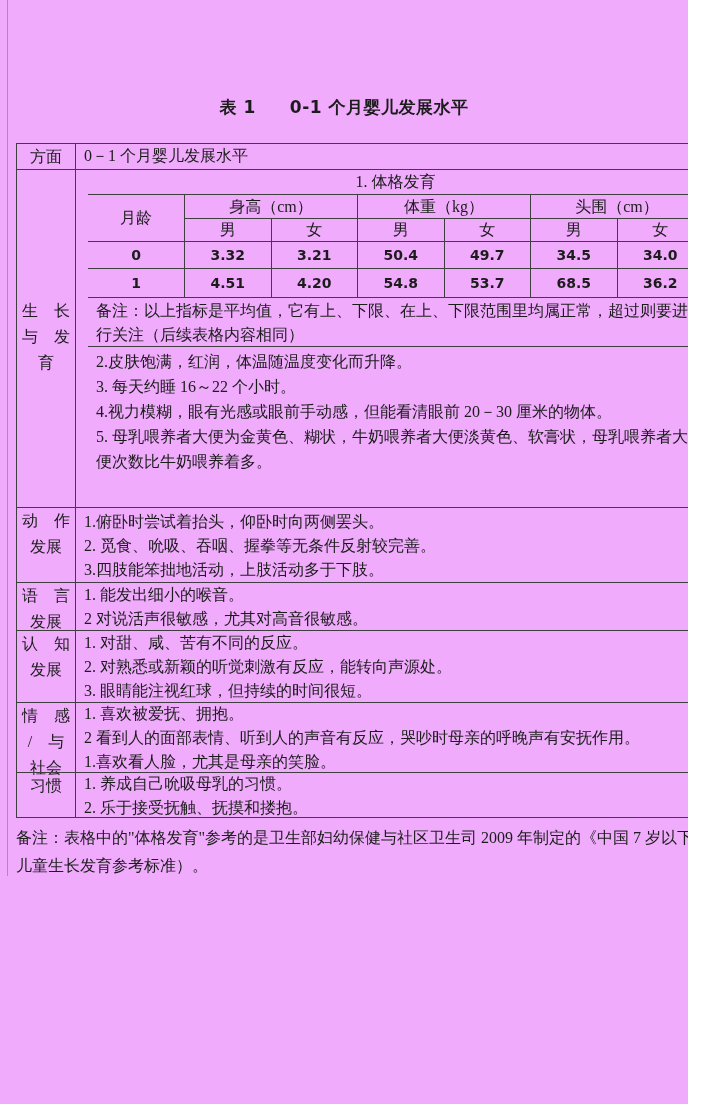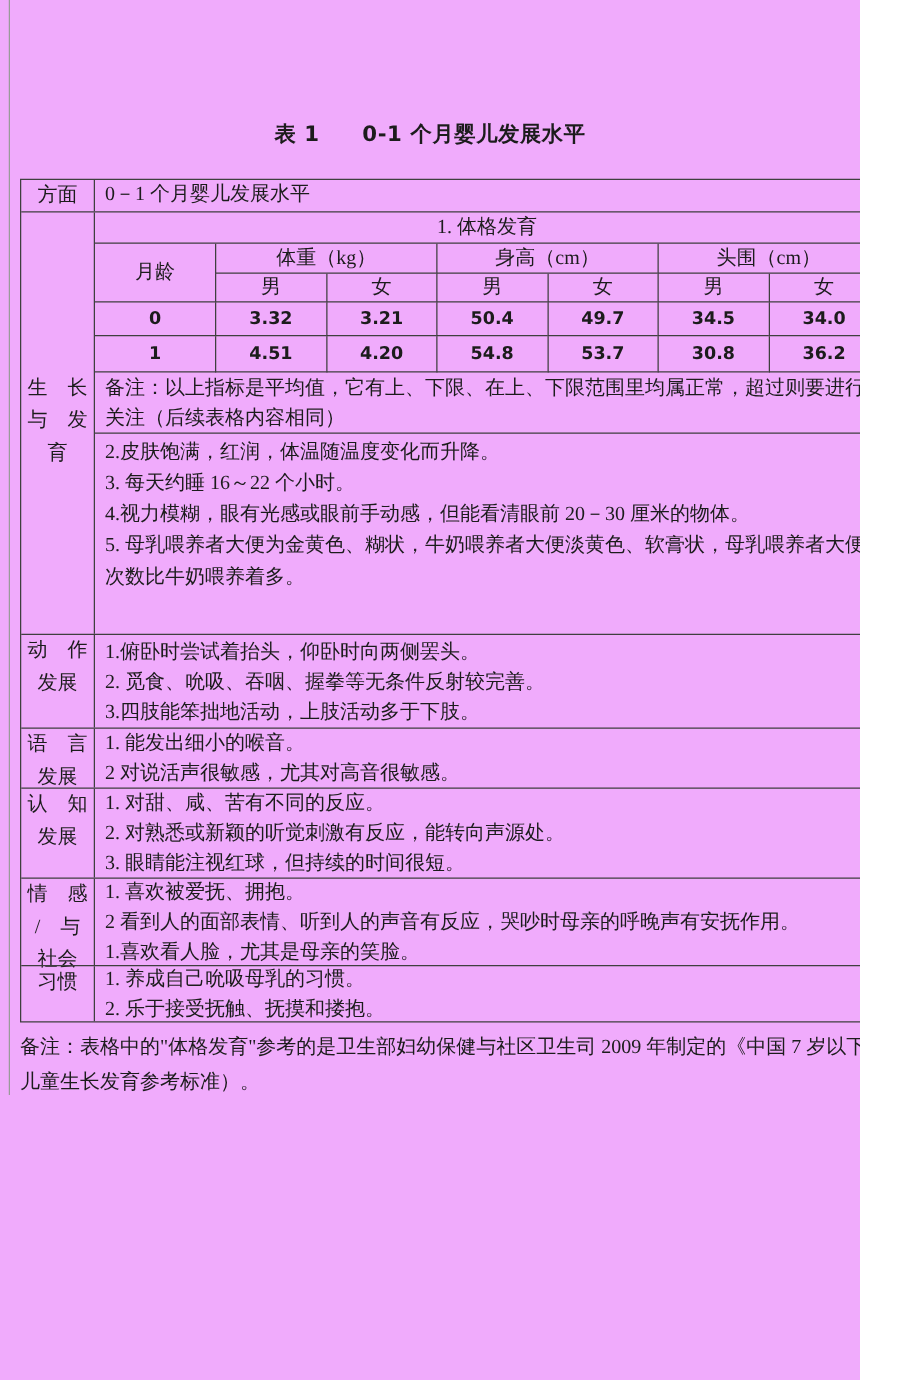--- a/index.html
+++ b/index.html
@@ -25,21 +25,21 @@
   .trow { display:flex; flex-direction:row; width:100%; }
   .trow + .trow { border-top:1px solid #3f3f3f; }
   .label-cell {
     width:59px; min-width:59px; border-right:1px solid #3f3f3f;
     display:flex; flex-direction:column; align-items:center;
     padding-top:2px; line-height:26px;
   }
   .label-cell.center { padding-top:0; }
   .label-cell.growth-label { padding-top:128px; }
   .content-cell { flex:1; padding:1px 6px 0 8px; }
-  .content-col { flex:1; display:flex; flex-direction:column; }
+  .content-col { flex:1; display:flex; flex-direction:column;margin-left:12px; }
 
   .aspect-row { height:25px; }
   .aspect-value { padding-top:0; line-height:24px; }
 
   .growth-row { height:340px; }
   .phys-title { height:25px; border-bottom:1px solid #3f3f3f; text-align:center; line-height:24px; }
 
   .nested { display:grid; grid-template-columns:96px repeat(6,1fr); grid-template-rows:24px 23px 27px 29px; }
   .nested > div { display:flex; align-items:center; justify-content:center; border-bottom:1px solid #3f3f3f; }
   .nested > .bl { border-left:1px solid #3f3f3f; }
@@ -86,22 +86,22 @@
       <div class="label-cell growth-label">
         <div>生　长</div>
         <div>与　发</div>
         <div>育</div>
       </div>
       <div class="content-col">
         <div class="phys-title">1. 体格发育</div>
 
         <div class="nested">
           <div class="cell-month">月龄</div>
+          <div class="span2 bl hdr-unit">身高（cm）</div>
           <div class="span2 bl hdr-unit">体重（kg）</div>
-          <div class="span2 bl hdr-unit">身高（cm）</div>
           <div class="span2 bl hdr-unit">头围（cm）</div>
 
           <div class="bl">男</div>
           <div class="bl">女</div>
           <div class="bl">男</div>
           <div class="bl">女</div>
           <div class="bl">男</div>
           <div class="bl">女</div>
 
           <div class="num">0</div>
@@ -110,21 +110,21 @@
           <div class="bl num">50.4</div>
           <div class="bl num">49.7</div>
           <div class="bl num">34.5</div>
           <div class="bl num">34.0</div>
 
           <div class="num">1</div>
           <div class="bl num">4.51</div>
           <div class="bl num">4.20</div>
           <div class="bl num">54.8</div>
           <div class="bl num">53.7</div>
-          <div class="bl num">30.8</div>
+          <div class="bl num">68.5</div>
           <div class="bl num">36.2</div>
         </div>
 
         <div class="note-row">备注：以上指标是平均值，它有上、下限、在上、下限范围里均属正常，超过则要进行关注（后续表格内容相同）</div>
 
         <div class="items-cell">
           <div>2.皮肤饱满，红润，体温随温度变化而升降。</div>
           <div>3. 每天约睡 16～22 个小时。</div>
           <div>4.视力模糊，眼有光感或眼前手动感，但能看清眼前 20－30 厘米的物体。</div>
           <div>5. 母乳喂养者大便为金黄色、糊状，牛奶喂养者大便淡黄色、软膏状，母乳喂养者大便次数比牛奶喂养着多。</div>

